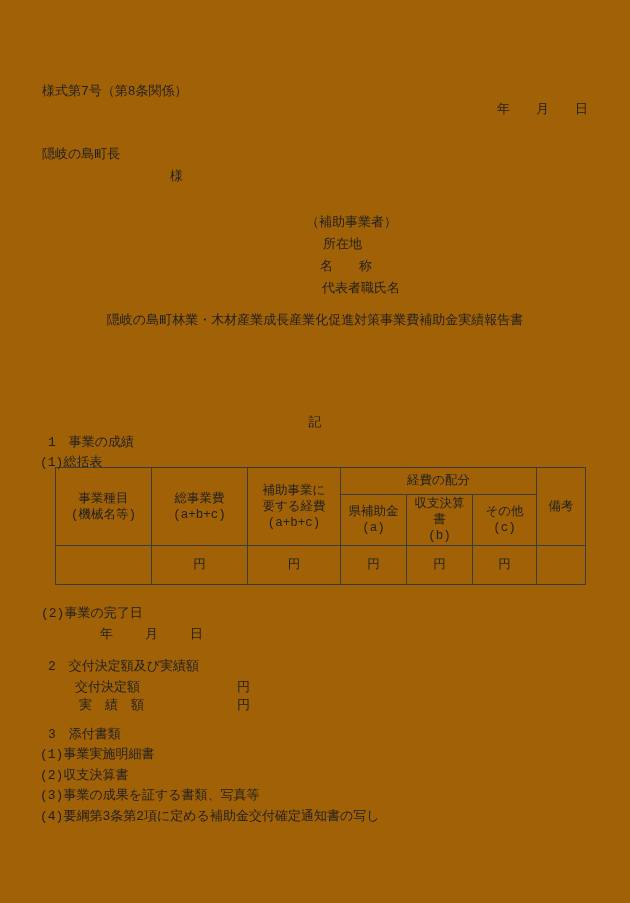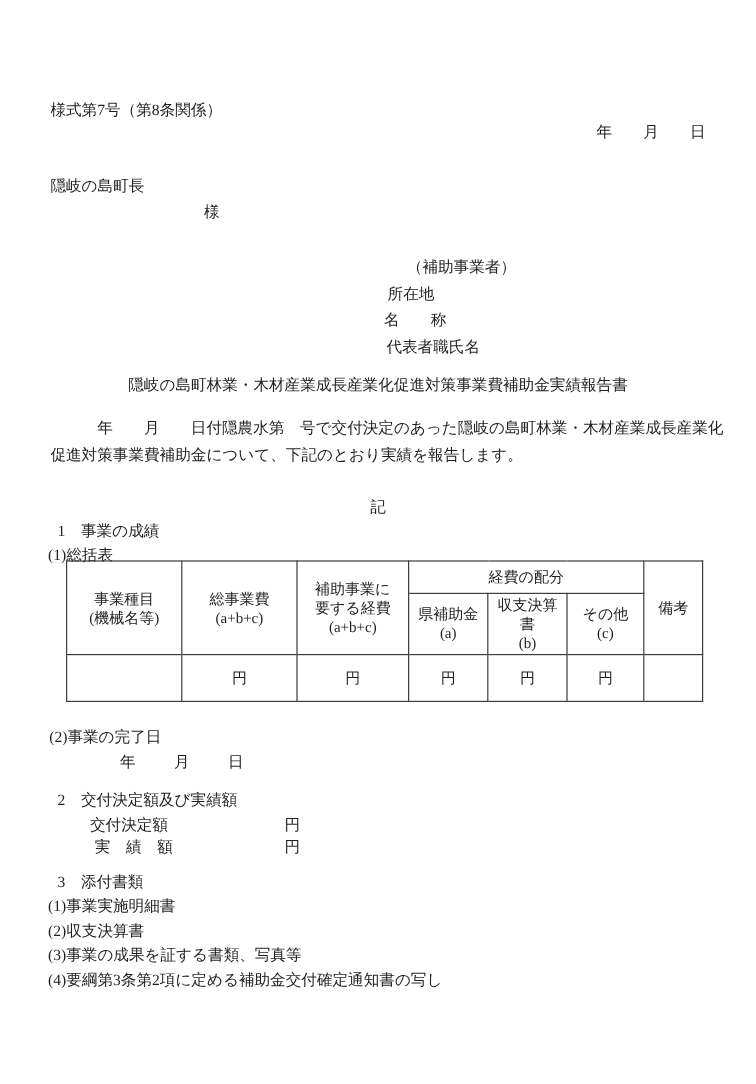--- a/index.html
+++ b/index.html
@@ -1,22 +1,22 @@
 <!DOCTYPE html>
 <html><head>
 <meta charset="utf-8">
 <style>
   html, body { margin: 0; padding: 0; background: #e9e9e9; }
   .page {
     position: relative;
     width: 630px;
     height: 903px;
     margin: 0 auto;
-    background: #ffffff;
-    font-family: Liberation Serif, serif;
+    background: #a16207;
+    font-family: Liberation Mono, monospace;
     color: #1f1f1f;
     overflow: hidden;
   }
   .line {
     position: absolute;
     font-size: 13px;
     line-height: 16px;
     white-space: pre;
   }
   .centered {
@@ -58,29 +58,27 @@
 <body>
 
 <div class="page">
 
   <div class="line" style="left:42px; top:84px;">様式第7号（第8条関係）</div>
   <div class="line" style="top:102px; right:42px;">年　　月　　日</div>
 
   <div class="line" style="left:42px; top:147px;">隠岐の島町長</div>
   <div class="line" style="left:170px; top:169px;">様</div>
 
-  <div class="line" style="left:306px; top:215px;margin-left:33px;">（補助事業者）</div>
+  <div class="line" style="left:306px; top:215px;">（補助事業者）</div>
   <div class="line" style="left:323px; top:237px;">所在地</div>
   <div class="line" style="left:320px; top:259px;">名　　称</div>
   <div class="line" style="left:322px; top:281px;">代表者職氏名</div>
 
   <div class="line centered" style="top:313px;">隠岐の島町林業・木材産業成長産業化促進対策事業費補助金実績報告書</div>
 
-  <div class="line" style="left:42px; top:349px;">　　　年　　月　　日付隠農水第　号で交付決定のあった隠岐の島町林業・木材産業成長産業化</div>
-  <div class="line" style="left:42px; top:371px;">促進対策事業費補助金について、下記のとおり実績を報告します。</div>
 
   <div class="line centered" style="top:415px;">記</div>
 
   <div class="line" style="left:48px; top:435px;">1　事業の成績</div>
   <div class="line" style="left:40px; top:455px;">(1)総括表</div>
 
   <table class="summary-table">
     <colgroup>
       <col style="width:96px">
         <col style="width:96px">

